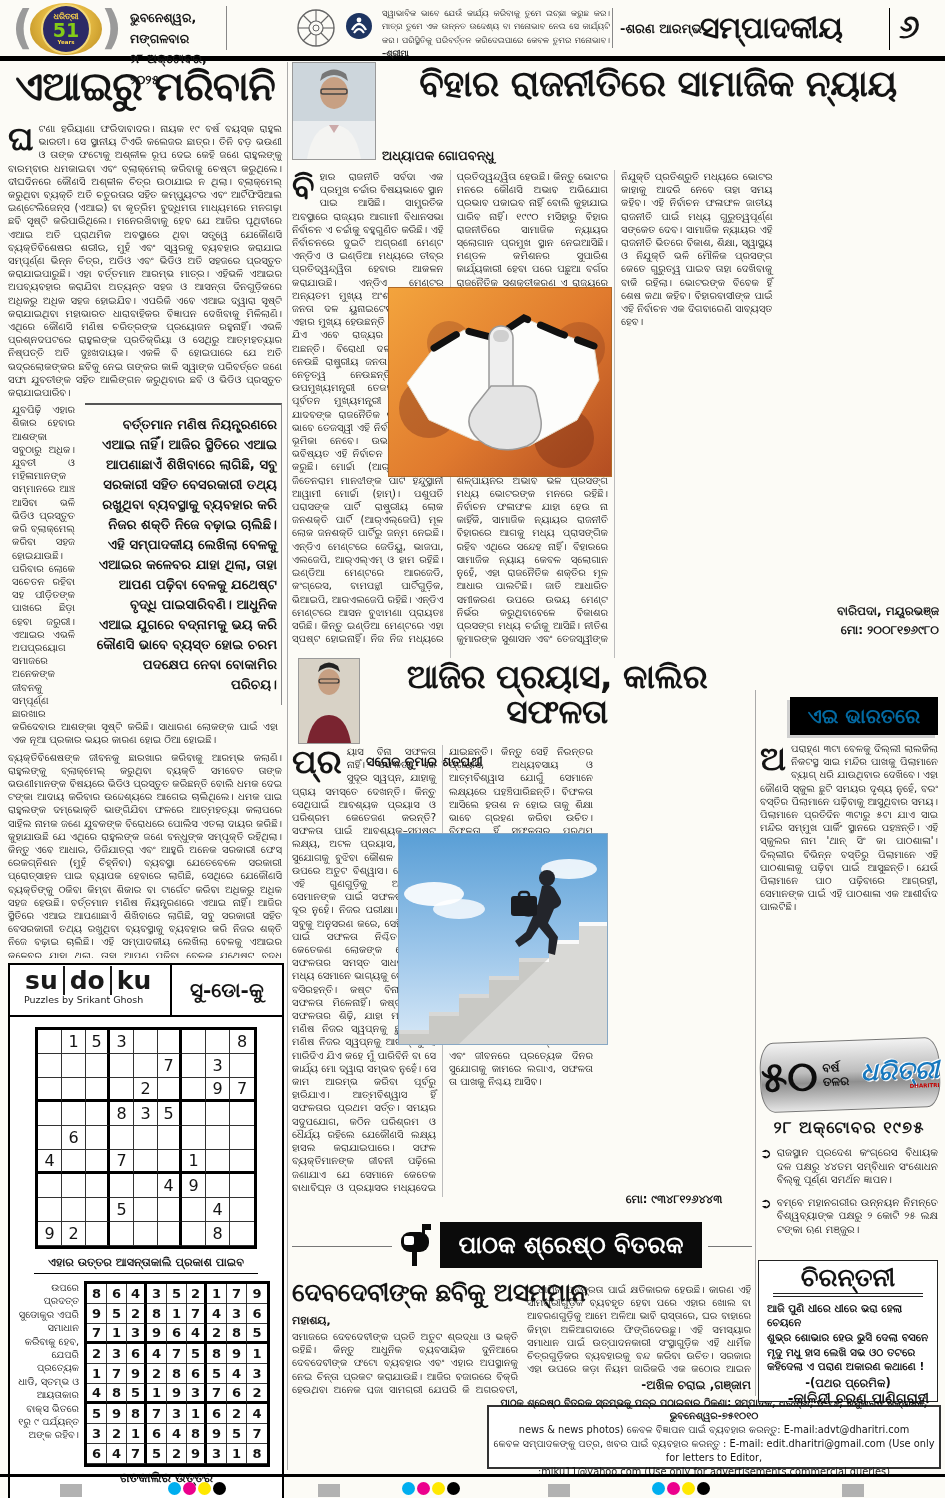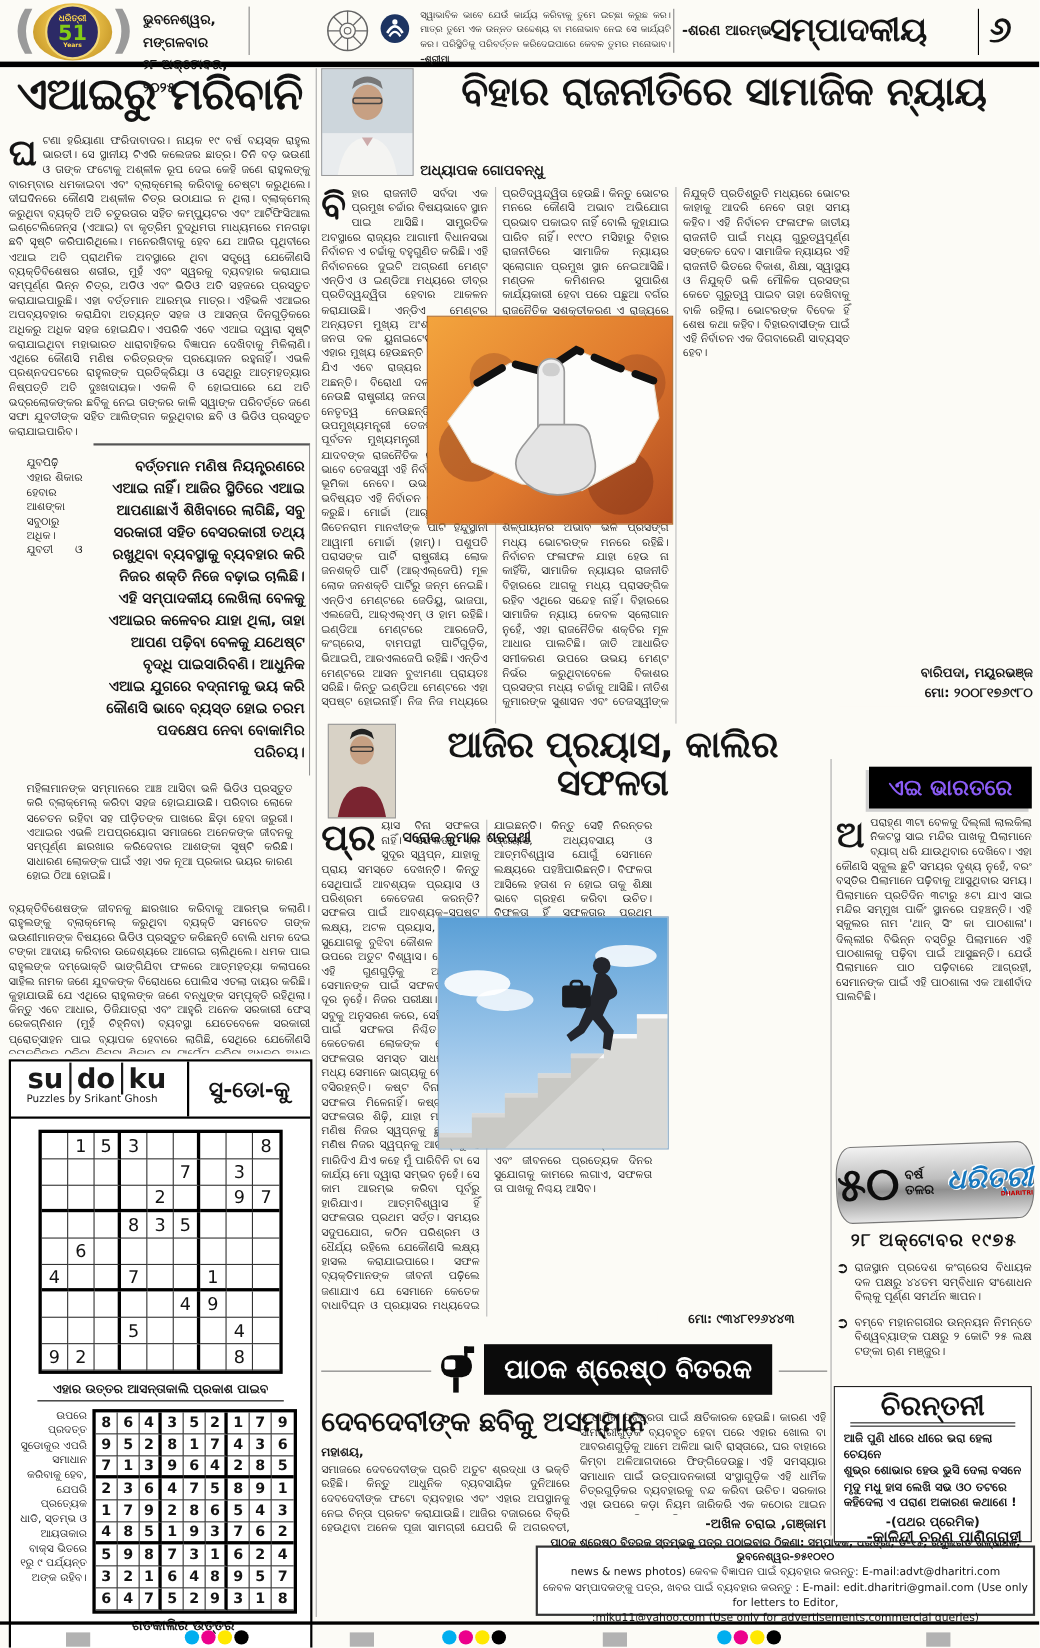--- a/index.html
+++ b/index.html
@@ -62,21 +62,21 @@
   #lt-salut{left:292px;top:1314px;font-size:11px;font-weight:bold;}
   #lt-col-a{left:292px;top:1330px;width:226px;height:64px;}
   #lt-col-b{left:527px;top:1283px;width:224px;height:94px;}
   #lt-sign{left:555px;top:1378px;width:196px;text-align:right;font-size:12px;font-weight:bold;}
   
   #foot-box{left:487px;top:1405px;width:450px;height:60px;border:2px solid #333;background:#fff;
      display:flex;flex-direction:column;justify-content:center;}
   #foot-box div{font-size:9.8px;line-height:13.8px;text-align:center;}
   #foot-box div:first-child{font-weight:bold;}
   
-  #ei-banner{left:790px;top:697px;width:148px;height:38px;background:#000;color:#8b5cf6;
+  #ei-banner{left:790px;top:697px;width:148px;height:38px;background:#000;color:#0369a1;
      display:flex;align-items:center;justify-content:center;font-size:20px;font-weight:bold;box-shadow:-3px 3px 0 #cfcfcf;}
   #ei-body{left:760px;top:742px;width:178px;height:292px;}
   #fy-banner{left:760px;top:1040px;width:178px;height:68px;border-radius:14px/26px;transform:rotate(-2deg);
      background:linear-gradient(180deg,#f2f2f2 0%,#bdbdbd 45%,#8f8f8f 60%,#e5e5e5 100%);
      border:1px solid #777;display:flex;align-items:center;justify-content:center;gap:5px;}
   #fy-50{font-size:42px;font-weight:900;color:#0d0d0d;line-height:1;}
   #fy-mid{font-size:12px;font-weight:bold;color:#111;width:34px;line-height:1.15;}
   #fy-dh{font-size:25px;font-weight:900;font-style:italic;color:#1878be;text-shadow:1px 1px 0 #fff,-1px -1px 0 #fff;line-height:1;}
   #fy-sub{font-size:5.5px;color:#c40000;font-weight:bold;text-align:right;}
   #fy-date{left:760px;top:1118px;width:178px;text-align:center;font-size:16.5px;font-weight:bold;letter-spacing:1px;}
@@ -170,21 +170,21 @@
     <div class="abs" id="pagenum">୬</div>
   </div>
 
   <div class="vline" style="left:287px;top:62px;height:1408px;background:#aaa;"></div>
   <div class="vline" style="left:755px;top:690px;height:706px;background:#aaa;"></div>
 
   <div class="abs" id="ed-head">ଏଆଇରୁ ମରିବାନି</div>
   <div class="abs body-txt" id="ed-body">
     <p style="margin:0;"><span class="dropcap">ଘ</span><span>ଟଣା ହରିୟାଣା ଫରିଦାବାଦର। ନାୟକ ୧୯ ବର୍ଷ ବୟସ୍କ ରାହୁଲ ଭାରତୀ। ସେ ସ୍ଥାନୀୟ ଟିଏରି କଲେଜର ଛାତ୍ର। ତିନି ବଡ଼ ଭଉଣୀ ଓ ତାଙ୍କ ଫଟୋକୁ ଅଶ୍ଳୀଳ ରୂପ ଦେଇ କେହି ଜଣେ ରାହୁଲଙ୍କୁ ବାରମ୍ବାର ଧମକାଇବା ଏବଂ ବ୍ଲାକ୍‌ମେଲ୍ କରିବାକୁ ଚେଷ୍ଟା କରୁଥିଲେ। ଦୀଘଦିନରେ କୌଣସି ଅଶ୍ଳୀଳ ଚିତ୍ର ଉଠାଯାଇ ନ ଥିଲା। ବ୍ଲାକ୍‌ମେଲ୍ କରୁଥିବା ବ୍ୟକ୍ତି ଅତି ଚତୁରତାର ସହିତ କମ୍ପ୍ୟୁଟର ଏବଂ ଆର୍ଟିଫିସିଆଲ ଇଣ୍ଟେଲିଜେନ୍ସ (ଏଆଇ) ବା କୃତ୍ରିମ ବୁଦ୍ଧିମତା ମାଧ୍ୟମରେ ମନଗଢ଼ା ଛବି ସୃଷ୍ଟି କରିପାରିଥିଲେ। ମନେରଖିବାକୁ ହେବ ଯେ ଆଜିର ପୃଥିବୀରେ ଏଆଇ ଅତି ପ୍ରାଥମିକ ଅବସ୍ଥାରେ ଥିବା ସତ୍ତ୍ୱେ ଯେକୌଣସି ବ୍ୟକ୍ତିବିଶେଷର ଶରୀର, ମୁହଁ ଏବଂ ସ୍ୱରକୁ ବ୍ୟବହାର କରାଯାଇ ସମ୍ପୂର୍ଣ୍ଣ ଭିନ୍ନ ଚିତ୍ର, ଅଡିଓ ଏବଂ ଭିଡିଓ ଅତି ସହଜରେ ପ୍ରସ୍ତୁତ କରାଯାଇପାରୁଛି। ଏହା ବର୍ତ୍ତମାନ ଆରମ୍ଭ ମାତ୍ର। ଏହିଭଳି ଏଆଇର ଅପବ୍ୟବହାର କରାଯିବା ଅତ୍ୟନ୍ତ ସହଜ ଓ ଆସନ୍ତା ଦିନଗୁଡ଼ିକରେ ଅଧିକରୁ ଅଧିକ ସହଜ ହୋଇଯିବ। ଏପରିକି ଏବେ ଏଆଇ ଦ୍ୱାରା ସୃଷ୍ଟି କରାଯାଇଥିବା ମହାଭାରତ ଧାରାବାହିକର ବିଜ୍ଞାପନ ଦେଖିବାକୁ ମିଳିଲାଣି। ଏଥିରେ କୌଣସି ମଣିଷ ଚରିତ୍ରଙ୍କ ପ୍ରୟୋଜନ ରହୁନାହିଁ। ଏଭଳି ପ୍ରଶ୍ନଦପଟରେ ରାହୁଲଙ୍କ ପ୍ରତିକ୍ରିୟା ଓ ସେଥିରୁ ଆତ୍ମହତ୍ୟାର ନିଷ୍ପତ୍ତି ଅତି ଦୁଃଖଦାୟକ। ଏକଳି ବି ହୋଇପାରେ ଯେ ଅତି ଭଦ୍ରଲୋକଙ୍କର ଛବିକୁ ନେଇ ତାଙ୍କର କାଳି ସ୍ୱାଙ୍କ ପରିବର୍ତ୍ତେ ଜଣେ ସଫା ଯୁବତୀଙ୍କ ସହିତ ଆଲିଙ୍ଗନ କରୁଥିବାର ଛବି ଓ ଭିଡିଓ ପ୍ରସ୍ତୁତ କରାଯାଇପାରିବ।</span></p>
     <aside id="pullquote">ବର୍ତ୍ତମାନ ମଣିଷ ନିୟନ୍ତ୍ରଣରେ ଏଆଇ ନାହିଁ। ଆଜିର ସ୍ଥିତିରେ ଏଆଇ ଆପଣାଛାଏଁ ଶିଖିବାରେ ଲାଗିଛି, ସବୁ ସରକାରୀ ସହିତ ବେସରକାରୀ ତଥ୍ୟ ରଖୁଥିବା ବ୍ୟବସ୍ଥାକୁ ବ୍ୟବହାର କରି ନିଜର ଶକ୍ତି ନିଜେ ବଢ଼ାଇ ଚାଲିଛି। ଏହି ସମ୍ପାଦକୀୟ ଲେଖିଲା ବେଳକୁ ଏଆଇର କଳେବର ଯାହା ଥିଲା, ତାହା ଆପଣ ପଢ଼ିବା ବେଳକୁ ଯଥେଷ୍ଟ ବୃଦ୍ଧି ପାଇସାରିବଣି। ଆଧୁନିକ ଏଆଇ ଯୁଗରେ ବଦ୍‌ନାମକୁ ଭୟ କରି କୌଣସି ଭାବେ ବ୍ୟସ୍ତ ହୋଇ ଚରମ ପଦକ୍ଷେପ ନେବା ବୋକାମିର ପରିଚୟ।</aside>
-    <p style="margin:16px;">ଯୁବପିଢ଼ି ଏହାର ଶିକାର ହେବାର ଆଶଙ୍କା ସବୁଠାରୁ ଅଧିକ। ଯୁବତୀ ଓ ମହିଳାମାନଙ୍କ ସମ୍ମାନରେ ଆଞ୍ଚ ଆସିବା ଭଳି ଭିଡିଓ ପ୍ରସ୍ତୁତ କରି ବ୍ଲାକ୍‌ମେଲ୍ କରିବା ସହଜ ହୋଇଯାଉଛି। ପରିବାର ଲୋକେ ସଚେତନ ରହିବା ସହ ପୀଡ଼ିତଙ୍କ ପାଖରେ ଛିଡ଼ା ହେବା ଜରୁରୀ। ଏଆଇର ଏଭଳି ଅପପ୍ରୟୋଗ ସମାଜରେ ଅନେକଙ୍କ ଜୀବନକୁ ସମ୍ପୂର୍ଣ୍ଣ ଛାରଖାର କରିଦେବାର ଆଶଙ୍କା ସୃଷ୍ଟି କରିଛି। ସାଧାରଣ ଲୋକଙ୍କ ପାଇଁ ଏହା ଏକ ନୂଆ ପ୍ରକାର ଭୟର କାରଣ ହୋଇ ଠିଆ ହୋଇଛି।</p>
+    <p style="margin:4px;">ଯୁବପିଢ଼ି ଏହାର ଶିକାର ହେବାର ଆଶଙ୍କା ସବୁଠାରୁ ଅଧିକ। ଯୁବତୀ ଓ ମହିଳାମାନଙ୍କ ସମ୍ମାନରେ ଆଞ୍ଚ ଆସିବା ଭଳି ଭିଡିଓ ପ୍ରସ୍ତୁତ କରି ବ୍ଲାକ୍‌ମେଲ୍ କରିବା ସହଜ ହୋଇଯାଉଛି। ପରିବାର ଲୋକେ ସଚେତନ ରହିବା ସହ ପୀଡ଼ିତଙ୍କ ପାଖରେ ଛିଡ଼ା ହେବା ଜରୁରୀ। ଏଆଇର ଏଭଳି ଅପପ୍ରୟୋଗ ସମାଜରେ ଅନେକଙ୍କ ଜୀବନକୁ ସମ୍ପୂର୍ଣ୍ଣ ଛାରଖାର କରିଦେବାର ଆଶଙ୍କା ସୃଷ୍ଟି କରିଛି। ସାଧାରଣ ଲୋକଙ୍କ ପାଇଁ ଏହା ଏକ ନୂଆ ପ୍ରକାର ଭୟର କାରଣ ହୋଇ ଠିଆ ହୋଇଛି।</p>
     <p style="margin:0;">ବ୍ୟକ୍ତିବିଶେଷଙ୍କ ଜୀବନକୁ ଛାରଖାର କରିବାକୁ ଆରମ୍ଭ କଲାଣି। ରାହୁଲଙ୍କୁ ବ୍ଲାକ୍‌ମେଲ୍ କରୁଥିବା ବ୍ୟକ୍ତି ସମବେତ ତାଙ୍କ ଭଉଣୀମାନଙ୍କ ବିଷୟରେ ଭିଡିଓ ପ୍ରସ୍ତୁତ କରିଛନ୍ତି ବୋଲି ଧମକ ଦେଇ ଟଙ୍କା ଆଦାୟ କରିବାର ଉଦ୍ଦେଶ୍ୟରେ ଆଗେଇ ଚାଲିଥିଲେ। ଧମକ ପାଇ ରାହୁଲଙ୍କ ଦମ୍ଭୋକ୍ତି ଭାଙ୍ଗିଯିବା ଫଳରେ ଆତ୍ମହତ୍ୟା କଲାପରେ ସାହିଲ ନାମକ ଜଣେ ଯୁବକଙ୍କ ବିରୋଧରେ ପୋଲିସ ଏତଲା ଦାୟର କରିଛି। କୁହାଯାଉଛି ଯେ ଏଥିରେ ରାହୁଲଙ୍କ ଜଣେ ବନ୍ଧୁଙ୍କ ସମ୍ପୃକ୍ତି ରହିଥିଲା। କିନ୍ତୁ ଏବେ ଆଧାର, ଡିଜିଯାତ୍ରା ଏବଂ ଆହୁରି ଅନେକ ସରକାରୀ ଫେସ୍ ରେକଗ୍ନିଶନ (ମୁହଁ ଚିହ୍ନିବା) ବ୍ୟବସ୍ଥା ଯେତେବେଳେ ସରକାରୀ ପ୍ରୋତ୍ସାହନ ପାଇ ବ୍ୟାପକ ହେବାରେ ଲାଗିଛି, ସେଥିରେ ଯେକୌଣସି ବ୍ୟକ୍ତିଙ୍କୁ ଠକିବା କିମ୍ବା ଶିକାର ବା ଟାର୍ଗେଟ କରିବା ଅଧିକରୁ ଅଧିକ ସହଜ ହେଉଛି। ବର୍ତ୍ତମାନ ମଣିଷ ନିୟନ୍ତ୍ରଣରେ ଏଆଇ ନାହିଁ। ଆଜିର ସ୍ଥିତିରେ ଏଆଇ ଆପଣାଛାଏଁ ଶିଖିବାରେ ଲାଗିଛି, ସବୁ ସରକାରୀ ସହିତ ବେସରକାରୀ ତଥ୍ୟ ରଖୁଥିବା ବ୍ୟବସ୍ଥାକୁ ବ୍ୟବହାର କରି ନିଜର ଶକ୍ତି ନିଜେ ବଢ଼ାଇ ଚାଲିଛି। ଏହି ସମ୍ପାଦକୀୟ ଲେଖିଲା ବେଳକୁ ଏଆଇର କଳେବର ଯାହା ଥିଲା, ତାହା ଆପଣ ପଢ଼ିବା ବେଳକୁ ଯଥେଷ୍ଟ ବୃଦ୍ଧି ପାଇସାରିବଣି। ଆଧୁନିକ ଏଆଇ ଯୁଗରେ ବଦ୍‌ନାମକୁ ଭୟ କରି କୌଣସି ଭାବେ ବ୍ୟସ୍ତ ହୋଇ ଚରମ ପଦକ୍ଷେପ ନେବା ବୋକାମିର ପରିଚୟ।</p>
   </div>
 
   <div class="abs portrait" id="bh-photo">
     <svg width="82" height="96" viewBox="0 0 82 96">
       <rect width="82" height="96" fill="#cdd6dc"></rect>
       <rect y="58" width="82" height="38" fill="#e9ecee"></rect>
       <path d="M41,14 a14,16 0 1,0 0.1,0" fill="#c7a083"></path>
       <path d="M27,18 q14,-12 28,0 l-2,-7 q-12,-9 -24,0 z" fill="#777"></path>
       <rect x="28" y="26" width="26" height="5" rx="2" fill="none" stroke="#444" stroke-width="1.4"></rect>

